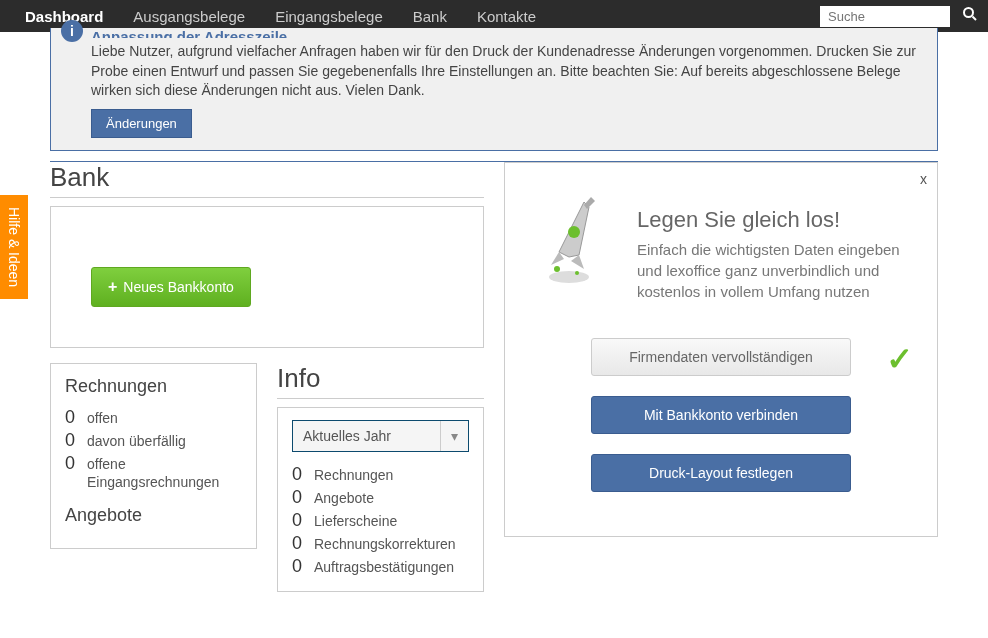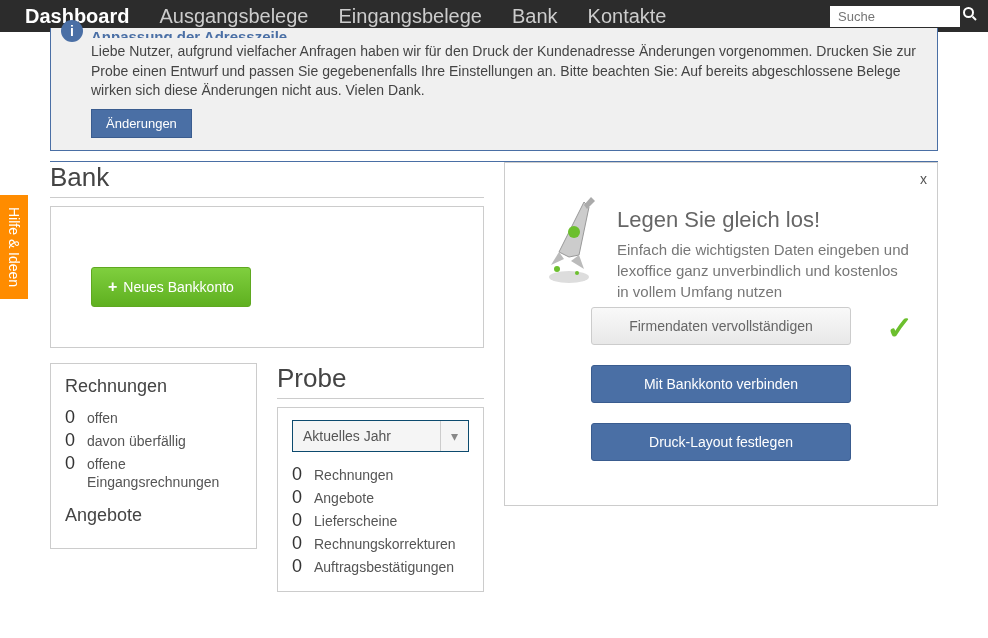--- a/index.html
+++ b/index.html
@@ -12,24 +12,24 @@
       display: flex;
       align-items: center;
       padding: 0 10px;
       justify-content: space-between;
     }
     .nav-left { display: flex; }
     .nav-item {
       color: #ccc;
       padding: 6px 15px;
       cursor: pointer;
-      font-size: 20px;
+      font-size: 15px;
     }
     .nav-item.active { color: #fff; font-weight: bold; }
-    .nav-right { display: flex; gap: 2px; }
+    .nav-right { display: flex; gap: 12px; }
     .search-input {
       background: #fff;
       border: none;
       padding: 3px 8px;
       width: 130px;
       font-size: 13px;
       color: #999;
     }
     .search-icon { color: #fff; cursor: pointer; font-size: 16px; }
     
@@ -152,21 +152,21 @@
       background: #f5f5f5;
       display: flex;
       margin-bottom: 12px;
     }
     .year-select-text { flex: 1; padding: 7px 10px; color: #555; }
     .year-select-caret { border-left: 1px solid #ccc; padding: 7px 10px; color: #888; cursor: pointer; }
     
     
     .over-panel { border: 1px solid #ccc; padding: 14px; position: relative; }
     .over-close { position: absolute; right: 10px; top: 8px; cursor: pointer; color: #555; font-size: 14px; }
-    .over-intro { display: flex; gap: 8px; margin-bottom: 5px; padding: 10px 10px 0; }
+    .over-intro { display: flex; gap: 28px; margin-bottom: 36px; padding: 10px 10px 0; }
     .rocket {
       width: 80px;
       height: 100px;
       position: relative;
       flex-shrink: 0;
     }
     .rocket svg { width: 100%; height: 100%; }
     .over-text { flex: 1; padding-top: 20px; }
     .over-title { font-size: 22px; color: #666; margin-bottom: 6px; }
     .over-body { font-size: 15px; color: #777; line-height: 1.4; }
@@ -261,21 +261,21 @@
             </div>
             <div class="stat-line">
               <span class="stat-num">0</span>
               <span class="stat-label">offene Eingangsrechnungen</span>
             </div>
             <div class="sub-header" style="margin-top:14px;">Angebote</div>
           </div>
         </div>
 
         <div class="sub-col">
-          <h1>Probe</h1>
+          <h1>Info</h1>
           <div class="sub-panel">
             <div class="year-select">
               <div class="year-select-text">Aktuelles Jahr</div>
               <div class="year-select-caret">▾</div>
             </div>
             <div class="stat-line">
               <span class="stat-num">0</span>
               <span class="stat-label">Rechnungen</span>
             </div>
             <div class="stat-line">

